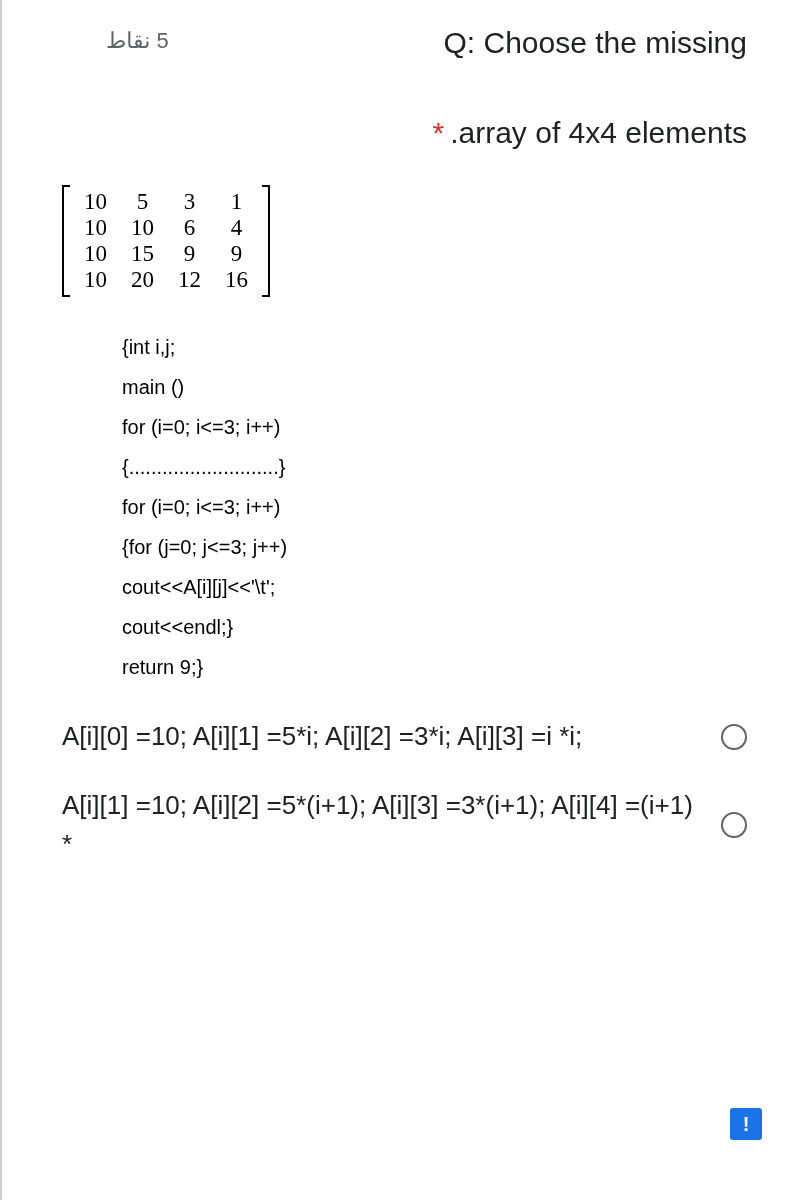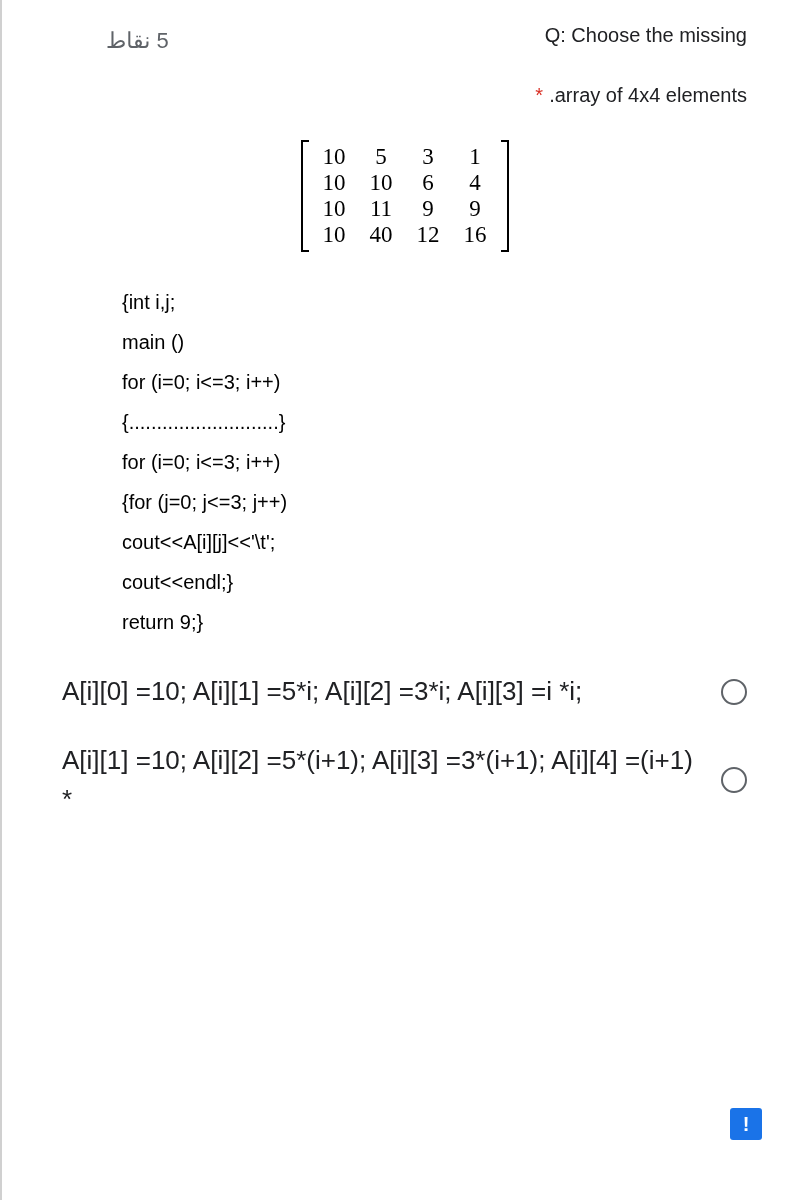--- a/index.html
+++ b/index.html
@@ -20,33 +20,33 @@
       margin-left: 44px;
     }
     .points {
       font-size: 22px;
       color: #5f6368;
       white-space: nowrap;
       padding-top: 8px;
       direction: rtl;
     }
     .question-title {
-      font-size: 20px;
+      font-size: 30px;
       color: #202124;
       text-align: right;
       flex: 1;
       line-height: 1.5;
     }
     .required-star {
       color: #d93025;
       margin-right: 6px;
     }
     .matrix-container {
       display: flex;
-      justify-content: center;
+      justify-content: flex-start;
       margin: 30px 0 30px 0;
     }
     .matrix {
       font-family: 'Times New Roman', serif;
       font-size: 24px;
       position: relative;
       padding: 4px 10px;
     }
     .matrix-bracket-left, .matrix-bracket-right {
       position: absolute;
@@ -143,27 +143,27 @@
         <td>1</td>
       </tr>
       <tr>
         <td>10</td>
         <td>10</td>
         <td>6</td>
         <td>4</td>
       </tr>
       <tr>
         <td>10</td>
-        <td>11</td>
+        <td>15</td>
         <td>9</td>
         <td>9</td>
       </tr>
       <tr>
         <td>10</td>
-        <td>40</td>
+        <td>20</td>
         <td>12</td>
         <td>16</td>
       </tr>
     </tbody>
       </table>
     <div class="matrix-bracket-right"></div>
   </div>
 </div>
 
 <div class="code-block">

